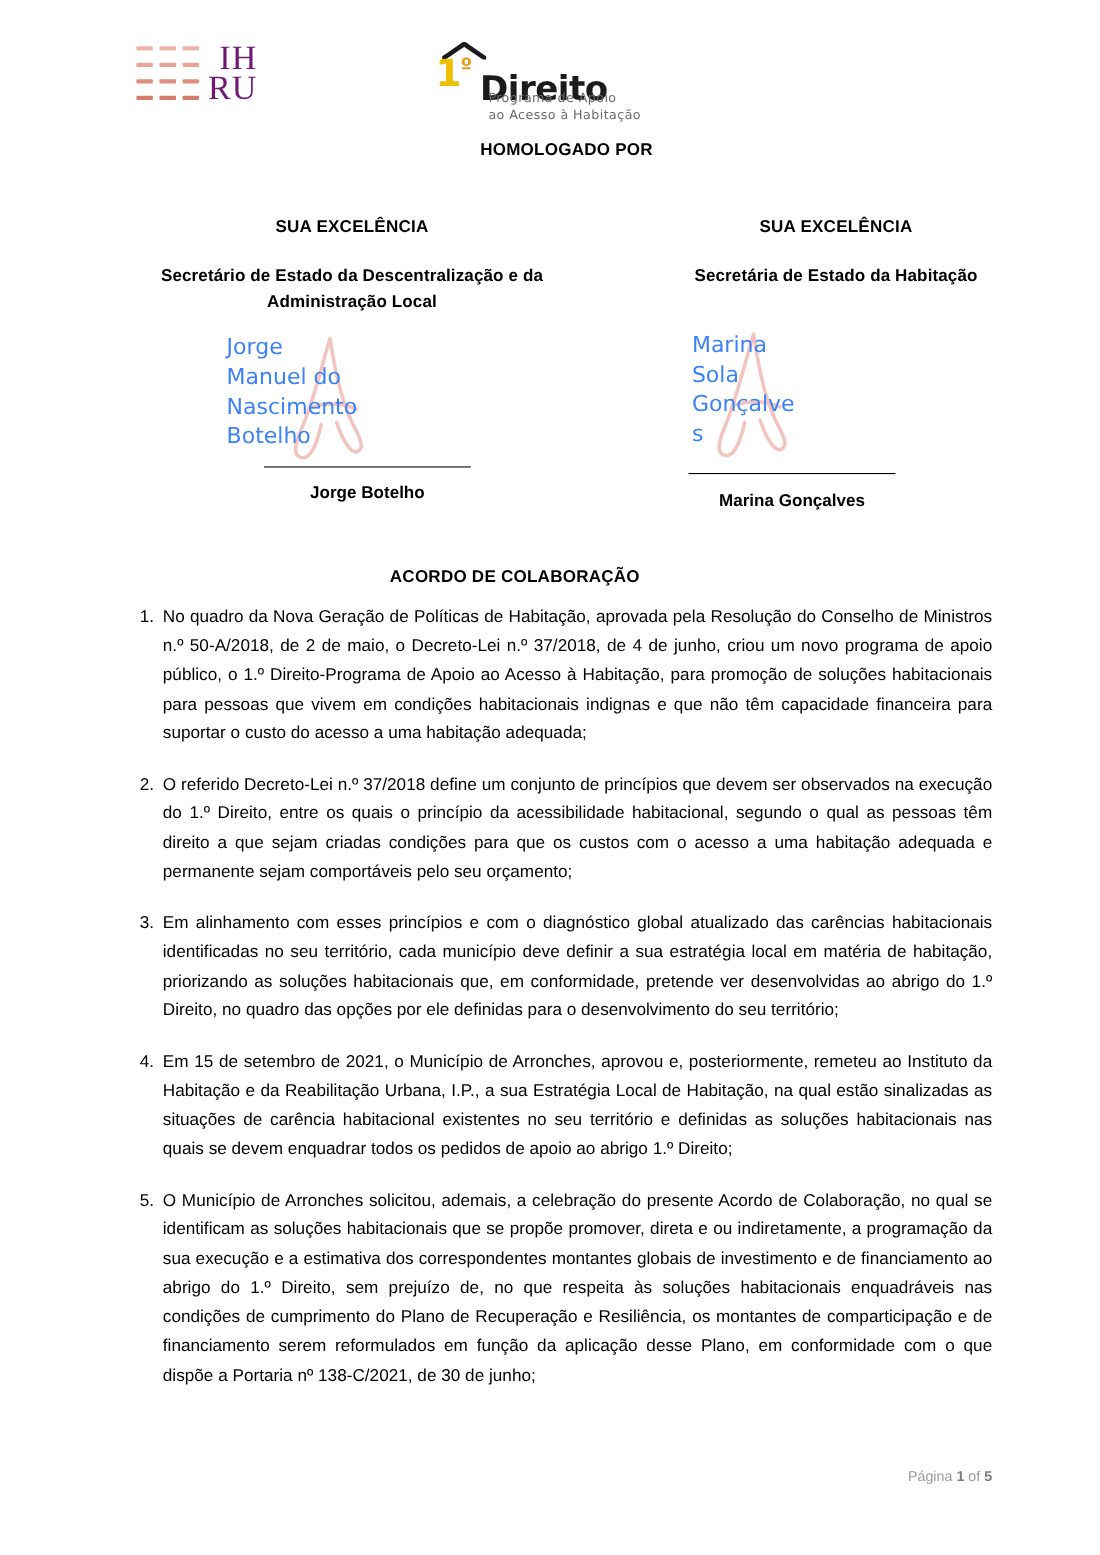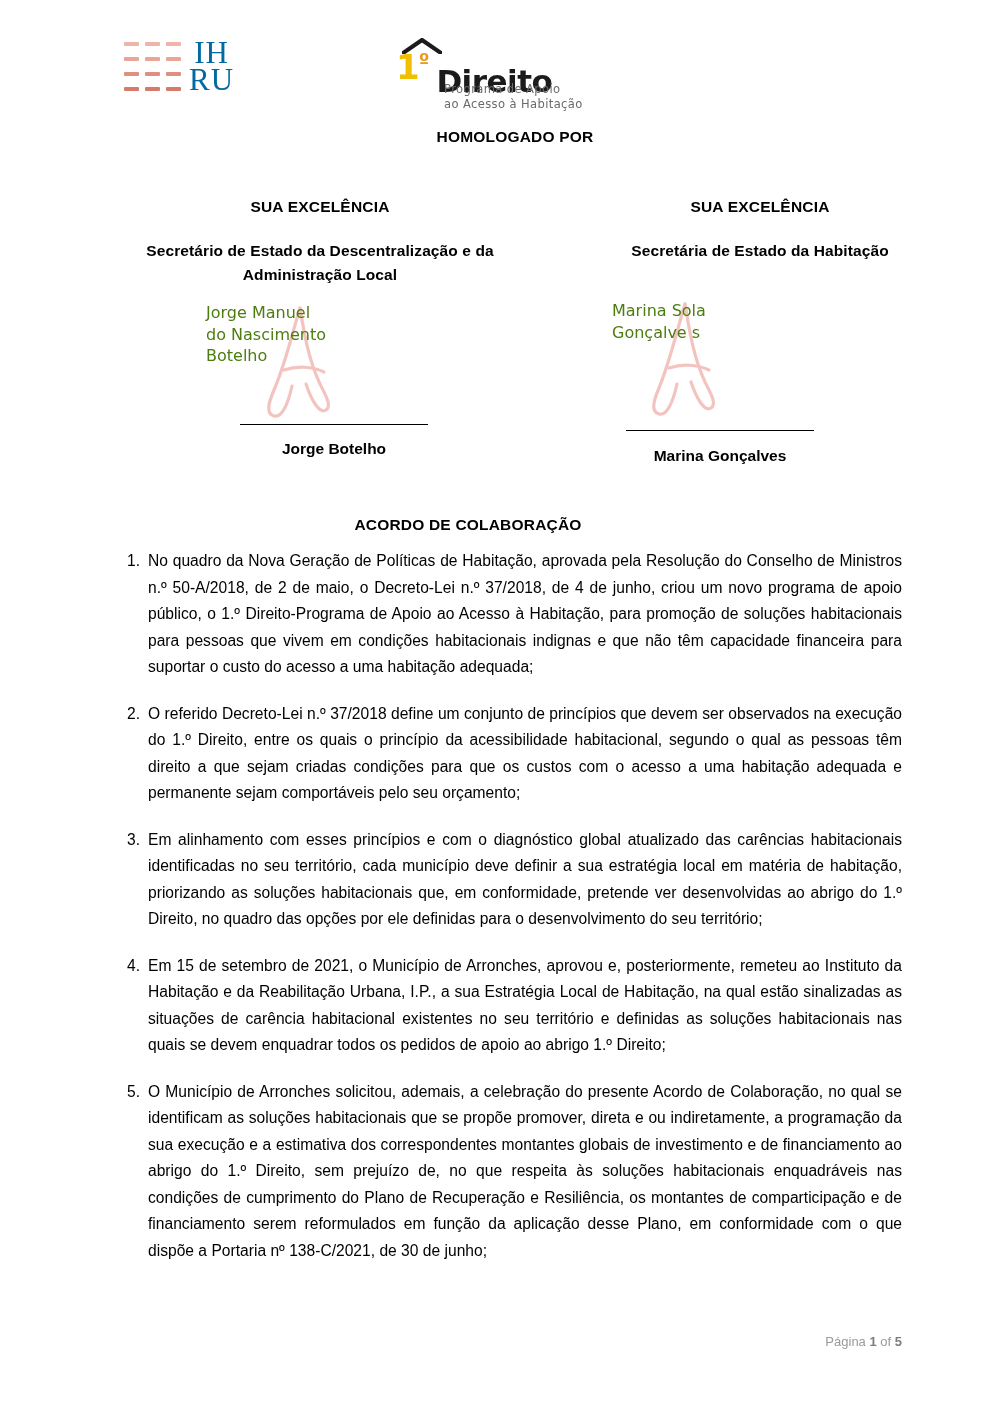--- a/index.html
+++ b/index.html
@@ -41,22 +41,22 @@
   }
   .ihru-dash {
     width: 15px; height: 4px;
     border-radius: 1px;
   }
   .ihru-word {
     font-family: "Liberation Serif", serif;
     font-size: 31px;
     line-height: 0.86;
     letter-spacing: 1px;
-    color: #0369a1;
-    text-align: center;
+    color: #701a75;
+    text-align: right;
   }
 
   
   .logo-direito {
     position: absolute;
     left: 396px; top: 4px;
     width: 210px; height: 92px;
   }
   .direito-roof {
     position: absolute;
@@ -159,35 +159,35 @@
   .stamp {
     position: absolute;
     display: flex;
     align-items: flex-start;
   }
   .stamp-left  { left: 206px; top: 302px; }
   .stamp-right { left: 612px; top: 300px; }
 
   .stamp-name {
     font-family: "DejaVu Sans", sans-serif;
-    font-size: 16px;
+    font-size: 20px;
     line-height: 1.35;
-    color: #4d7c0f;
+    color: #3b82f6;
     white-space: pre-line;
   }
   .stamp-meta {
     font-family: "DejaVu Sans", sans-serif;
     font-size: 12.3px;
     line-height: 1.32;
     color: #111;
     white-space: pre-line;
   }
   .stamp-left .stamp-name  { width: 124px; }
   .stamp-left .stamp-meta  { width: 130px; margin-left: 4px; margin-top: 9px; }
-  .stamp-right .stamp-name { width: 96px; }
+  .stamp-right .stamp-name { width: 96px; margin-left: 17px; }
   .stamp-right .stamp-meta { width: 96px; margin-left: 8px; margin-top: 6px; }
 
   .swirl {
     position: absolute;
     pointer-events: none;
   }
   .swirl-left  { left: 262px; top: 304px; }
   .swirl-right { left: 648px; top: 300px; }
 
   .sig-line {

